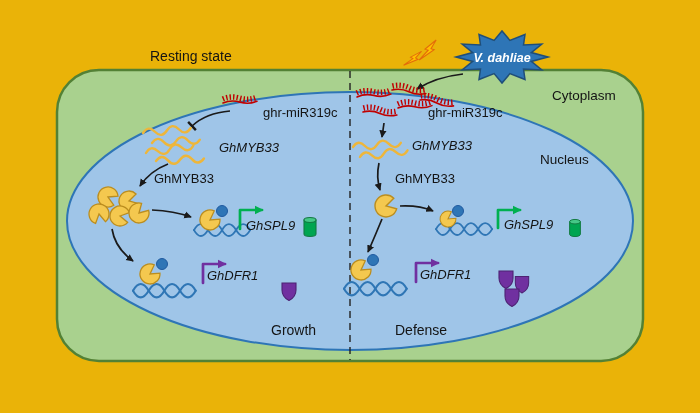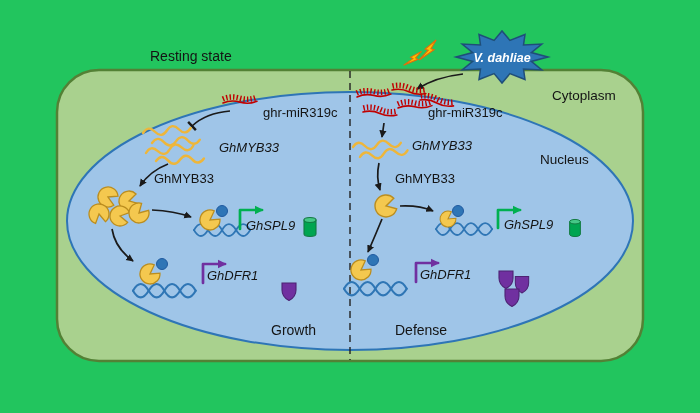--- a/index.html
+++ b/index.html
@@ -1,16 +1,16 @@
 <!DOCTYPE html>
 <html><head>
 <meta charset="utf-8">
 <style>
   html,body{margin:0;padding:0;background:#ffffff;}
-  .canvas{position:relative;width:700px;height:413px;background:#22c55e;font-family:"Liberation Sans",sans-serif;overflow:hidden;}
+  .canvas{position:relative;width:700px;height:413px;background:#eab308;font-family:"Liberation Sans",sans-serif;overflow:hidden;}
   svg{display:block;}
   text{font-family:"Liberation Sans",sans-serif;fill:#141414;}
   .t13{font-size:13px;}
   .t135{font-size:13.5px;}
   .t14{font-size:14px;}
   .it{font-style:italic;}
   .wh{fill:#ffffff;font-weight:bold;font-size:12.5px;}
   .arr{stroke:#1a1a1a;stroke-width:1.7;fill:none;}
   .bent{stroke-width:2.7;fill:none;stroke-linejoin:round;stroke-linecap:round;}
   .dna{stroke:#2f76b5;stroke-width:2.2;fill:none;stroke-linecap:round;}

